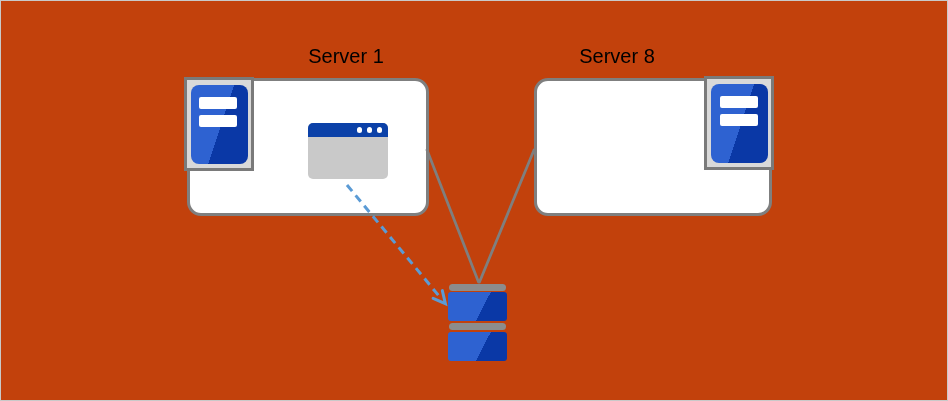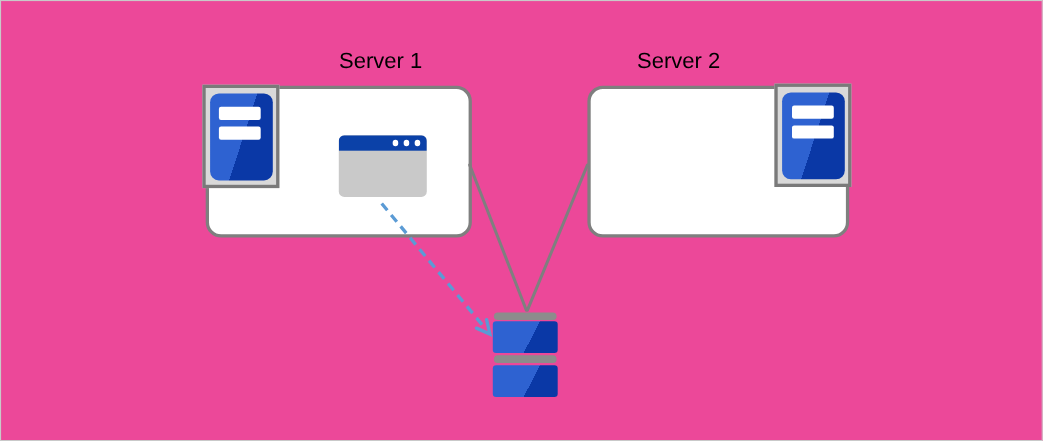--- a/index.html
+++ b/index.html
@@ -1,20 +1,20 @@
 <!DOCTYPE html>
 <html><head>
 <meta charset="utf-8">
 <style>
   html,body { margin:0; padding:0; background:#ffffff; }
   #canvas {
     position:relative;
     width:948px; height:401px;
     box-sizing:border-box;
-    background:#ec4899;
+    background:#c2410c;
     border:1px solid #c9c9c9;
     font-family:"Liberation Sans", sans-serif;
     overflow:hidden;
   }
   .label {
     position:absolute;
     font-size:20px;
     line-height:22px;
     color:#000000;
     white-space:nowrap;
@@ -89,21 +89,21 @@
     width:948px; height:401px;
     pointer-events:none;
   }
 </style>
 </head>
 <body>
 
 <div id="canvas">
 
   <div class="label" style="left:345px; top:44px;">Server 1</div>
-  <div class="label" style="left:616px; top:44px;">Server 2</div>
+  <div class="label" style="left:616px; top:44px;">Server 8</div>
   <div class="label" style="left:343px; top:92px;">Application A</div>
 
   <div class="server-box" style="left:186px; top:77px; width:242px; height:138px;"></div>
   <div class="server-box" style="left:533px; top:77px; width:238px; height:138px;"></div>
 
   <svg id="overlay" viewBox="0 0 948 401">
     <defs>
       <marker id="openArrow" markerUnits="userSpaceOnUse" markerWidth="18" markerHeight="18" viewBox="0 0 18 18" refX="4" refY="9" orient="auto">
         <path d="M2,3 L14,9 L2,15" fill="none" stroke-width="3" stroke-linecap="round" stroke-linejoin="miter" stroke="#5b9bd5"></path>
       </marker>

